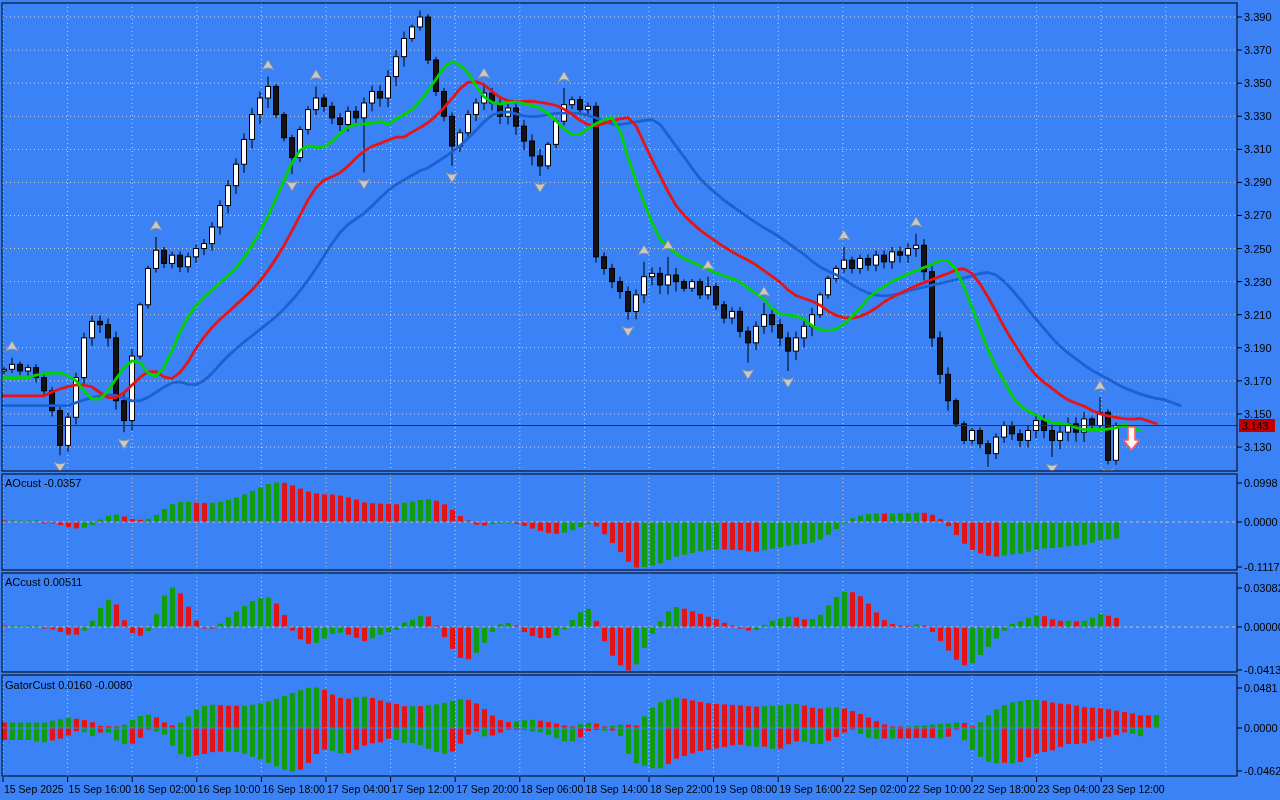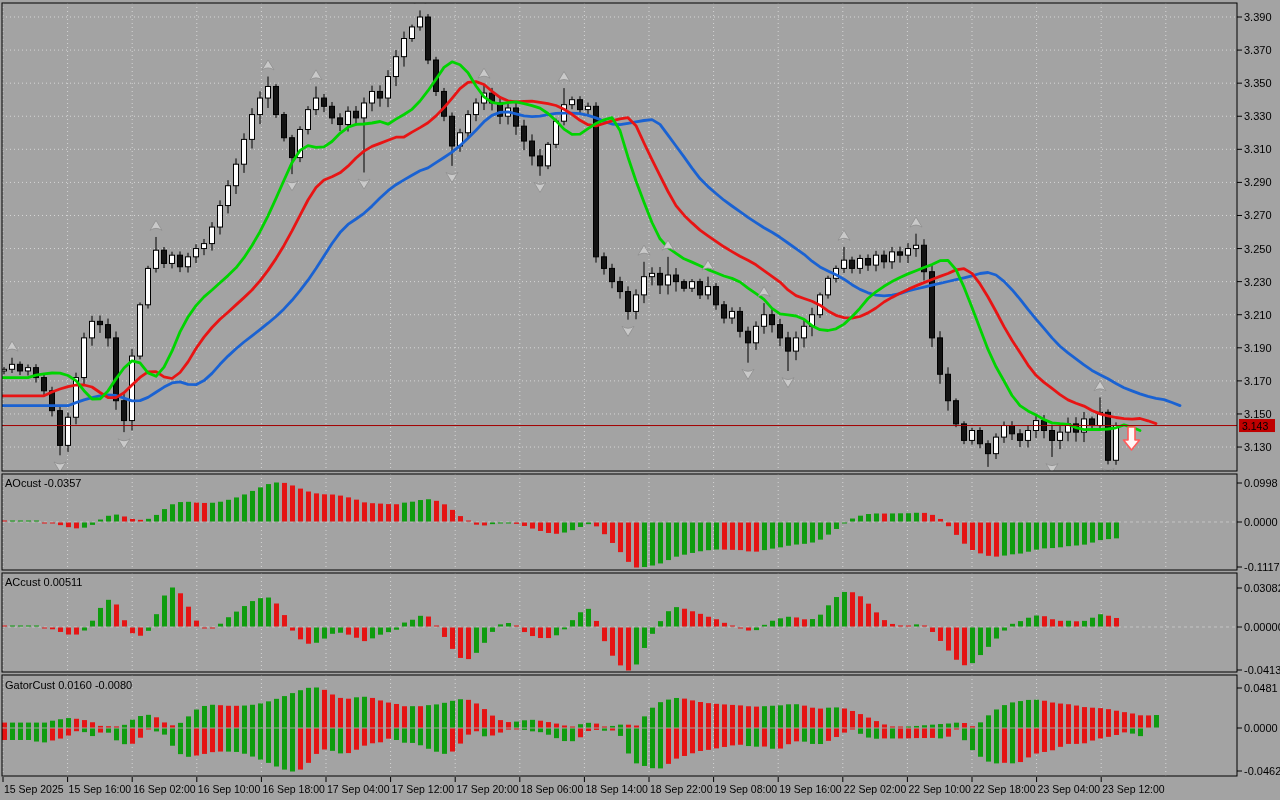--- a/index.html
+++ b/index.html
@@ -1,16 +1,16 @@
 <!DOCTYPE html>
 <html><head>
 <meta charset="utf-8">
 <style>
   html,body{margin:0;padding:0;background:#fff;}
-  #app{position:relative;width:1280px;height:800px;background:#a3a3a3;overflow:hidden;
+  #app{position:relative;width:1280px;height:800px;background:#3b82f6;overflow:hidden;
        font-family:"Liberation Sans",sans-serif;}
   svg text{font-family:"Liberation Sans",sans-serif;fill:#000;}
 </style>
 </head>
 <body>
 
 <div id="app">
   <svg id="chart" width="1280" height="800">
       <defs>
         <clipPath id="cMain">

